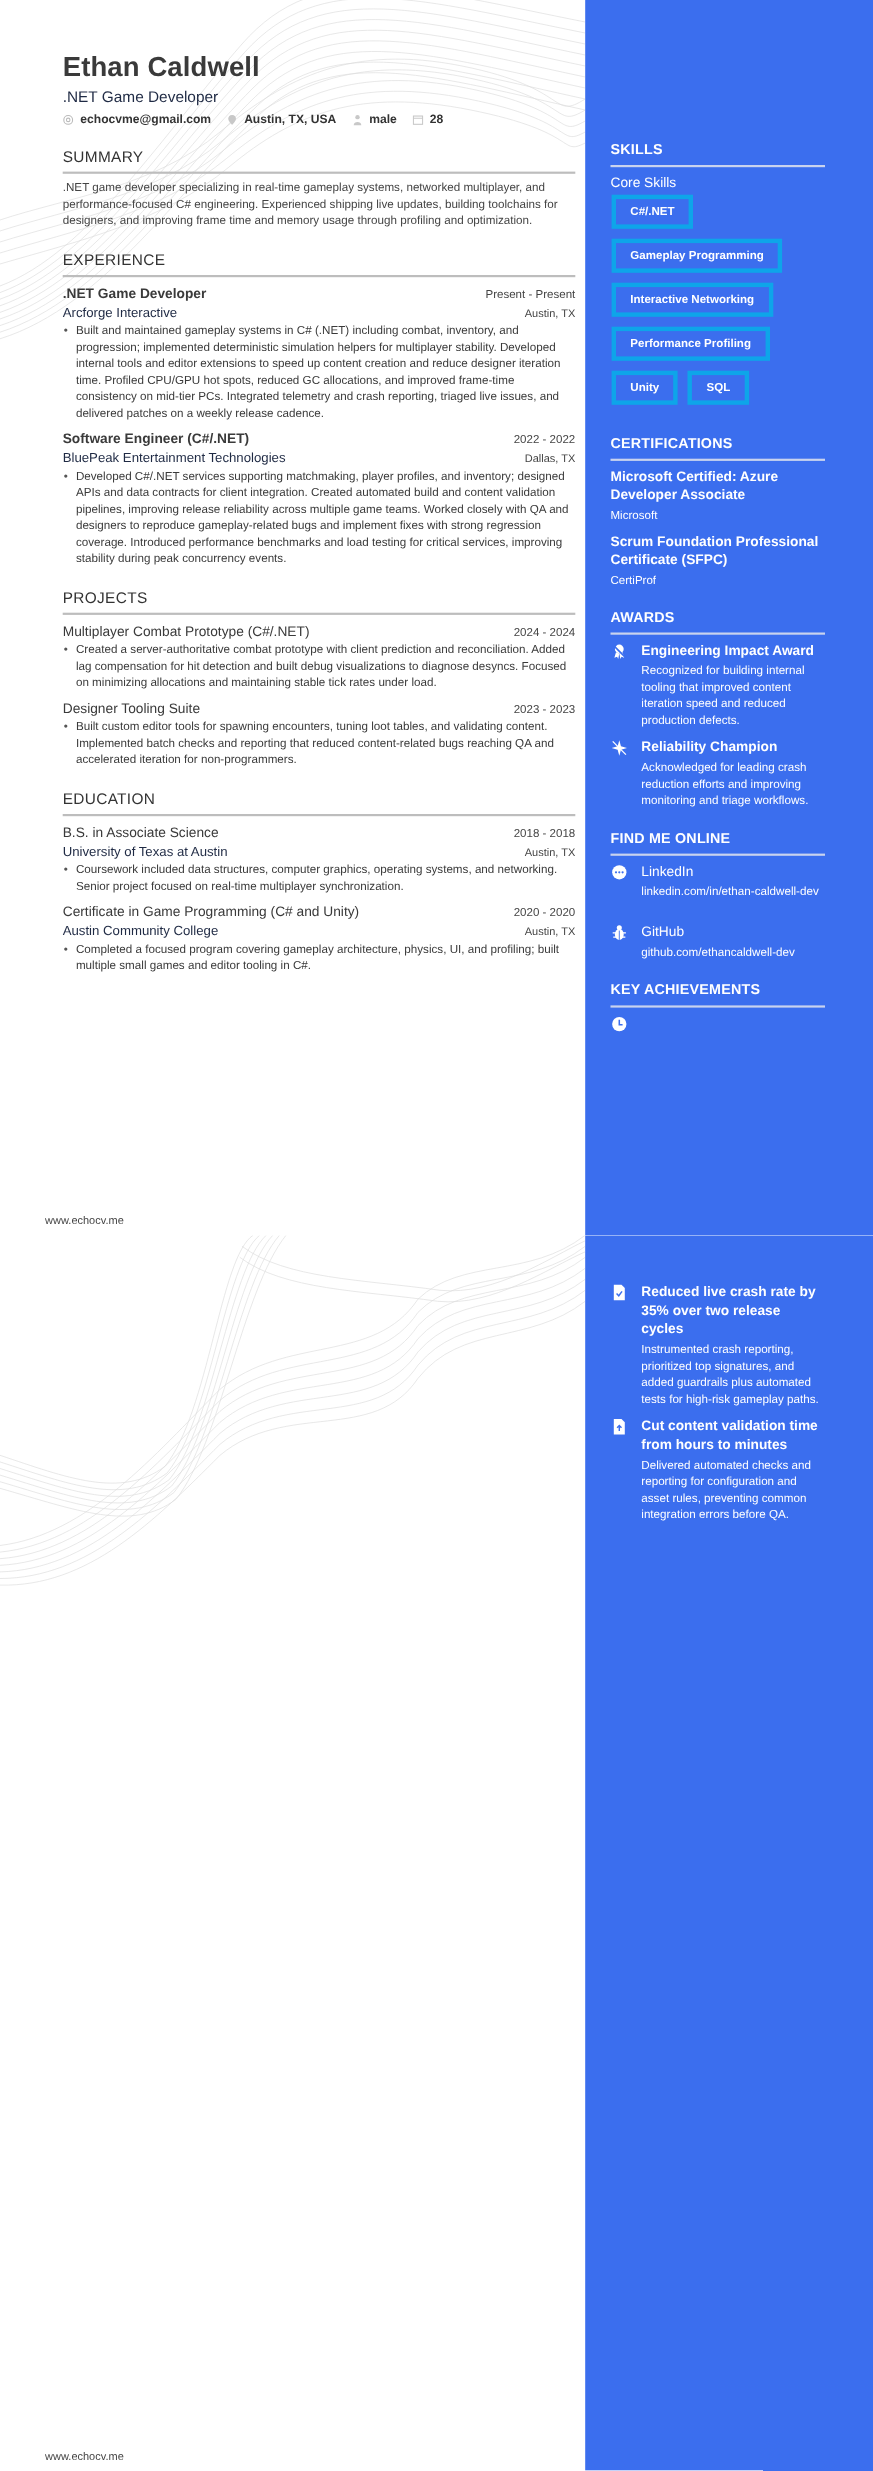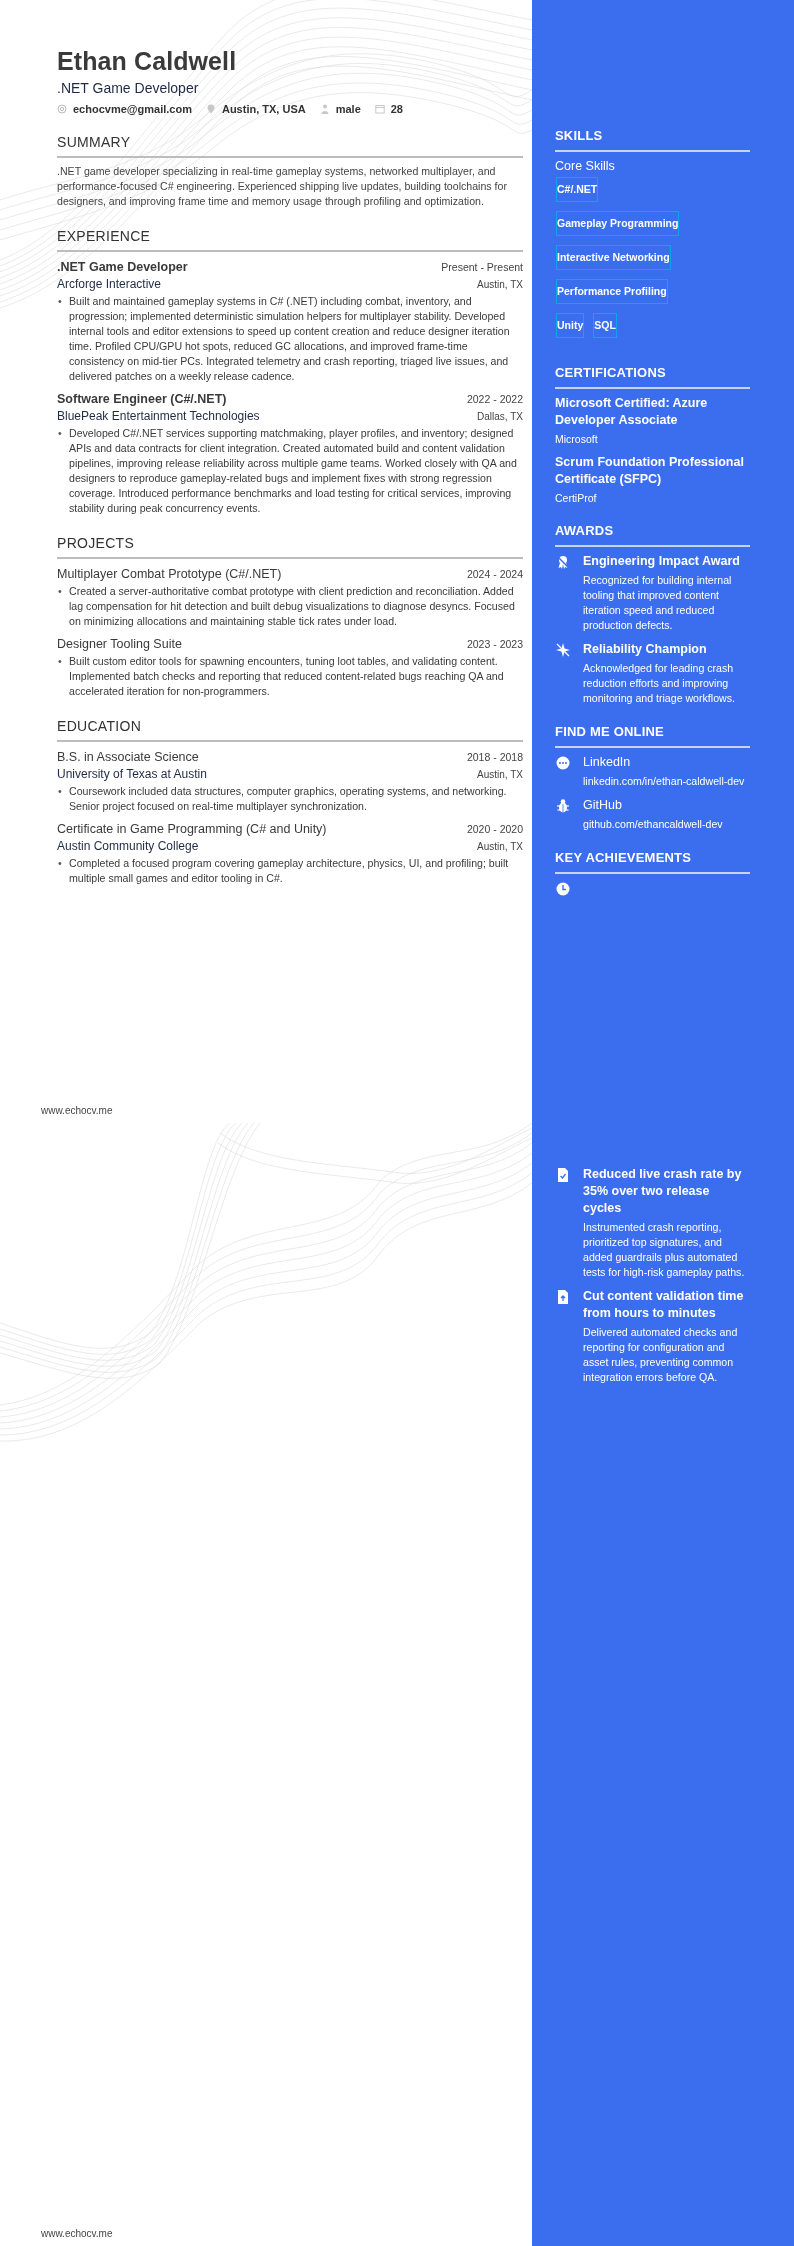--- a/index.html
+++ b/index.html
@@ -33,21 +33,21 @@
   .bullets { list-style: none; margin-top: 1px; }
   .bullets li { position: relative; padding-left: 12px; font-size: 10.6px; line-height: 15px; color: #3a3a3a; }
   .bullets li::before { content: "•"; position: absolute; left: 1px; top: 0; color: #555; }
 
   .footer { position: absolute; left: 41px; font-size: 10px; color: #444; }
 
   .s-title { font-size: 13px; font-weight: bold; letter-spacing: 0.2px; line-height: 16px; }
   .s-rule { height: 2px; background: #c9d3ee; margin-top: 6px; margin-bottom: 6px; width: 195px; }
   .s-sub { font-size: 12.5px; line-height: 16px; margin-bottom: 3px; }
   .chips { display: flex; flex-wrap: wrap; }
-  .chip { border: 1px solid #0ea5e9; font-size: 10.5px; font-weight: bold; padding: 5px 0; margin: 0 8px 9px 1px; color: #fff; line-height: 13px; }
+  .chip { border: 4px solid #0ea5e9; font-size: 10.5px; font-weight: bold; padding: 5px 13px; margin: 0 8px 9px 1px; color: #fff; line-height: 13px; }
   .cert-name { font-size: 12.5px; font-weight: bold; line-height: 17px; }
   .cert-issuer { font-size: 10.5px; line-height: 14px; margin: 3px 0 8px; }
   .item { display: flex; margin-top: 6px; }
   .item-icon { width: 16px; height: 16px; margin-right: 12px; margin-top: 1px; flex-shrink: 0; }
   .item-body { flex: 1; }
   .item-title { font-size: 12.5px; font-weight: bold; line-height: 17px; }
   .item-desc { font-size: 10.6px; line-height: 15px; margin-top: 3px; }
   .s-section { margin-bottom: 18px; }
 </style>
 </head>
@@ -258,21 +258,21 @@
             <circle cx="8" cy="8" r="6.5" fill="#fff"></circle>
             <circle cx="5" cy="8" r="1" fill="#3B6EEE"></circle>
             <circle cx="8" cy="8" r="1" fill="#3B6EEE"></circle>
             <circle cx="11" cy="8" r="1" fill="#3B6EEE"></circle>
           </svg>
         <div class="item-body">
           <div class="item-title" style="font-weight:normal">LinkedIn</div>
           <div class="item-desc">linkedin.com/in/ethan-caldwell-dev</div>
         </div>
       </div>
-      <div class="item" style="margin-top:8px">
+      <div class="item" style="margin-top:20px">
         <svg class="item-icon" viewBox="0 0 16 16">
             <ellipse cx="8" cy="9.5" rx="4" ry="5" fill="#fff"></ellipse>
             <circle cx="8" cy="3.5" r="2.3" fill="#fff"></circle>
             <line x1="2" y1="8" x2="14" y2="8" stroke="#fff" stroke-width="1.2"></line>
             <line x1="2.5" y1="12" x2="13.5" y2="12" stroke="#fff" stroke-width="1.2"></line>
             <line x1="8" y1="6" x2="8" y2="14.5" stroke="#3B6EEE" stroke-width="0.8"></line>
           </svg>
         <div class="item-body">
           <div class="item-title" style="font-weight:normal">GitHub</div>
           <div class="item-desc">github.com/ethancaldwell-dev</div>

